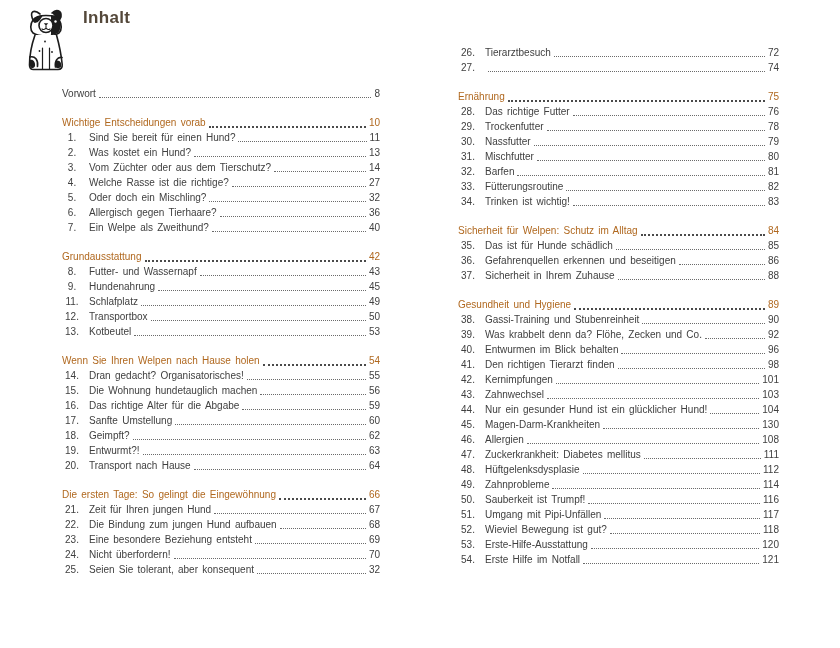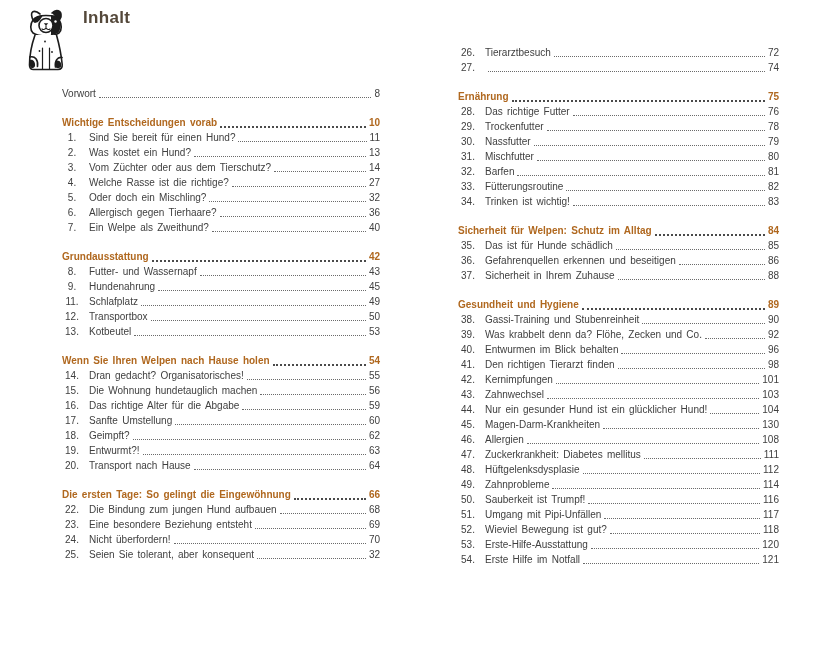--- a/index.html
+++ b/index.html
@@ -21,21 +21,21 @@
   .col .group:first-child { margin-top:0; }
 
   .row { display:flex; align-items:flex-end; line-height:15px; height:15px;
          font-size:10px; word-spacing:1.5px; white-space:nowrap; }
   .num    { flex:none; width:20px; text-align:center; margin-right:7px; }
   .label  { flex:none; }
   .leader { flex:1; min-width:8px; margin:0 3px 3px 3px;
             border-bottom:1px dotted #6b6b6b; }
   .pg     { flex:none; text-align:right; }
 
-  .row.section { font-weight:bold; color:var(--accent); }
+  .row.section { font-weight:normal; color:var(--accent); }
   .row.section .leader { border-bottom:2px dotted #4a4a4a; margin-bottom:2px; }
   .row.plain .label { }
 </style>
 </head>
 <body>
 
 <div class="page" id="page" style="--accent: #b0681f; --title-color: #54483a; --text-color: #404040;">
 
   <div class="header">
     <svg class="dog-icon" viewBox="0 0 48 64" xmlns="http://www.w3.org/2000/svg">
@@ -217,20 +217,26 @@
           <span class="pg">64</span>
         </div>
       </div>
       <div class="group">
         <div class="row section">
           <span class="label">Die ersten Tage: So gelingt die Eingewöhnung</span>
           <span class="leader"></span>
           <span class="pg">66</span>
         </div>
         <div class="row">
+          <span class="num">21.</span>
+          <span class="label">Zeit für Ihren jungen Hund</span>
+          <span class="leader"></span>
+          <span class="pg">67</span>
+        </div>
+        <div class="row">
           <span class="num">22.</span>
           <span class="label">Die Bindung zum jungen Hund aufbauen</span>
           <span class="leader"></span>
           <span class="pg">68</span>
         </div>
         <div class="row">
           <span class="num">23.</span>
           <span class="label">Eine besondere Beziehung entsteht</span>
           <span class="leader"></span>
           <span class="pg">69</span>

